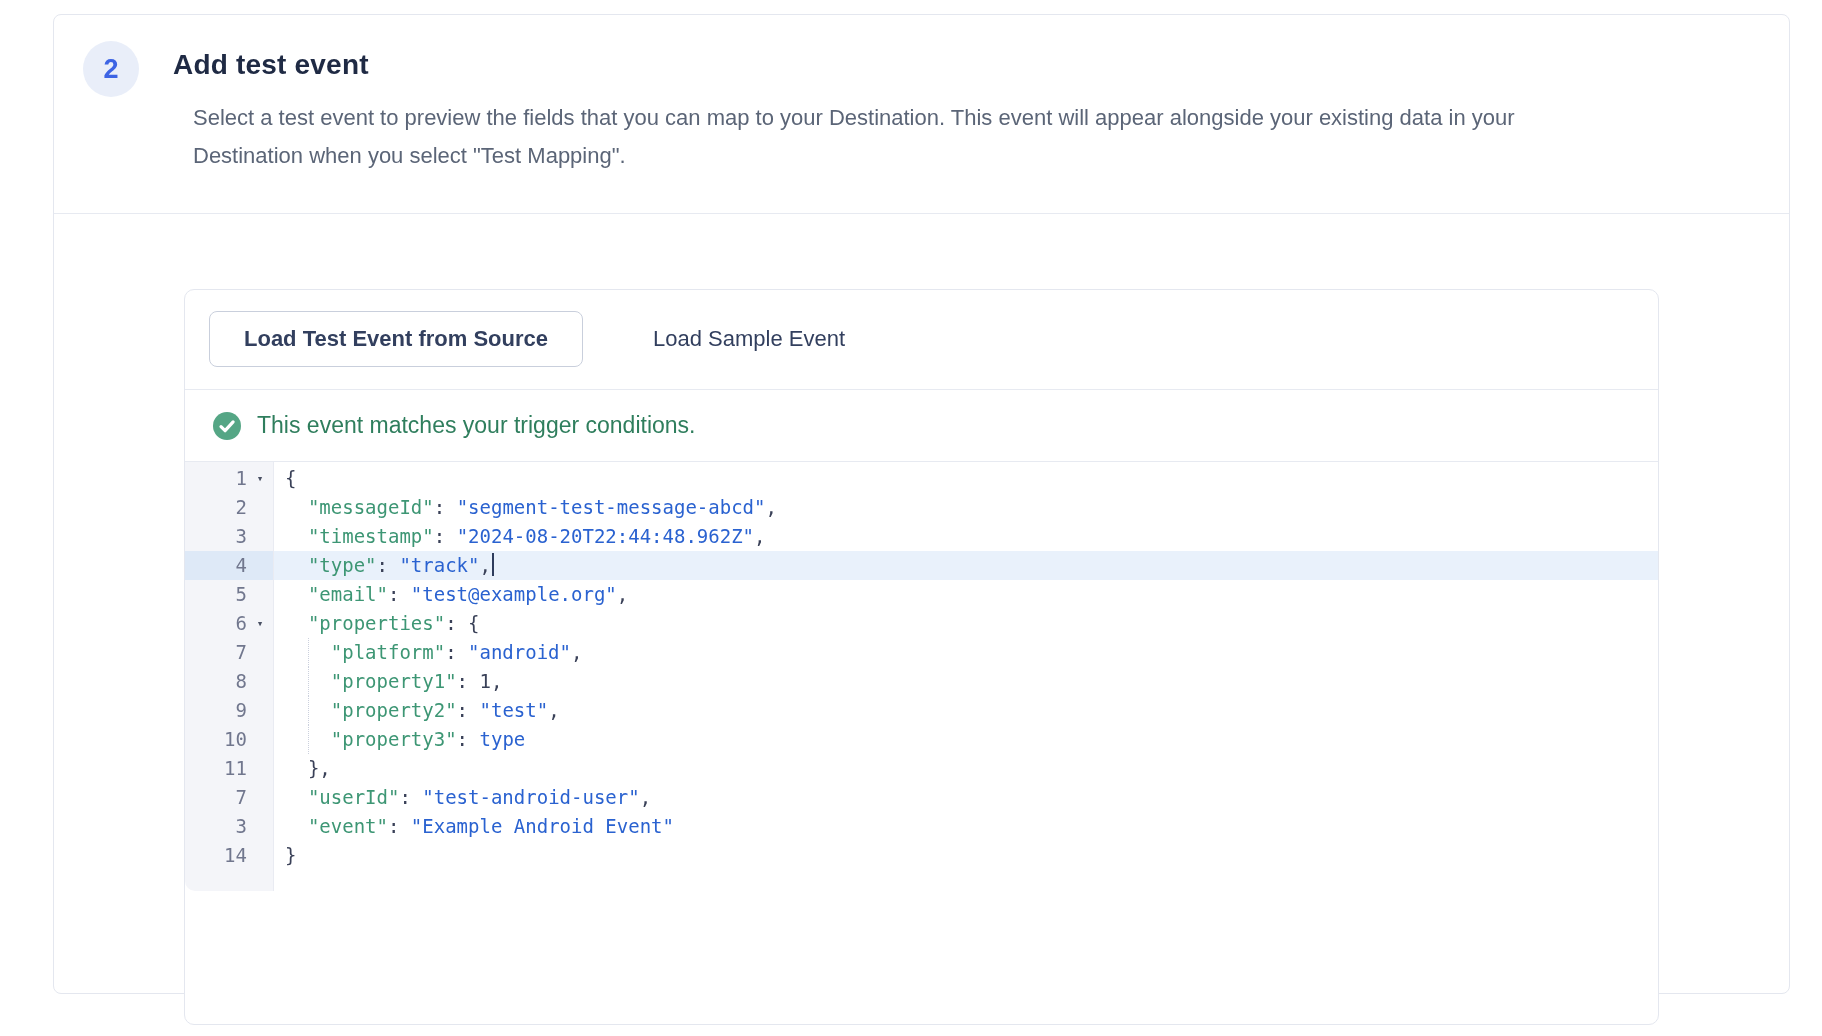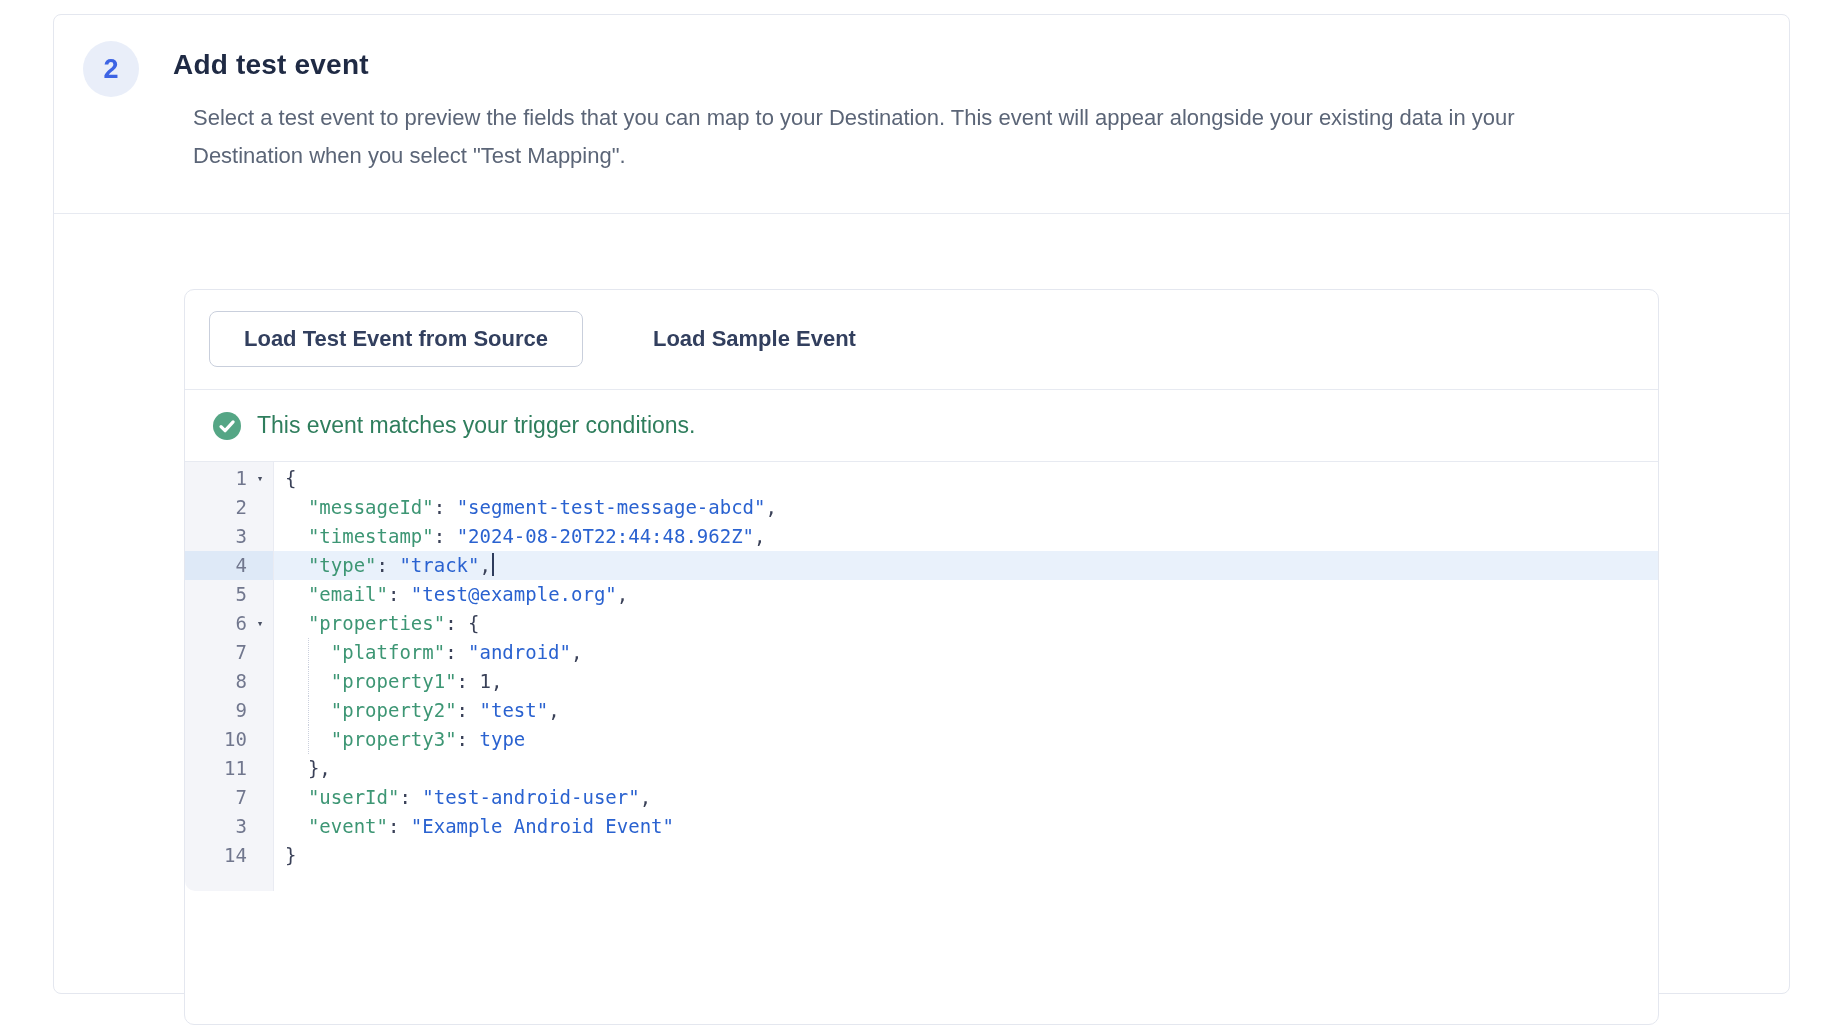--- a/index.html
+++ b/index.html
@@ -43,21 +43,21 @@
   }
   .btn-outline {
     height:56px; padding:0 34px; background:#fff;
     border:1px solid #C9CFDC; border-radius:8px;
     font-family:"Liberation Sans", sans-serif;
     font-size:22px; font-weight:600; color:#323F5E; cursor:pointer;
   }
   .btn-ghost {
     height:56px; margin-left:60px; padding:0 10px; background:none; border:none;
     font-family:"Liberation Sans", sans-serif;
-    font-size:22px; font-weight:700; color:#323F5E; cursor:pointer;
+    font-size:22px; font-weight:400; color:#323F5E; cursor:pointer;
   }
   .status-row {
     height:71px; display:flex; align-items:center; gap:16px; padding-left:28px;
   }
   .check-icon { width:28px; height:28px; flex:0 0 auto; display:block; }
   .status-text { font-size:23px; font-weight:500; color:#2F7E5D; }
   
   .editor {
     display:flex; height:430px; border-top:1px solid #E7EAF1;
     font-family:"DejaVu Sans Mono", monospace; font-size:19px; line-height:29px;

